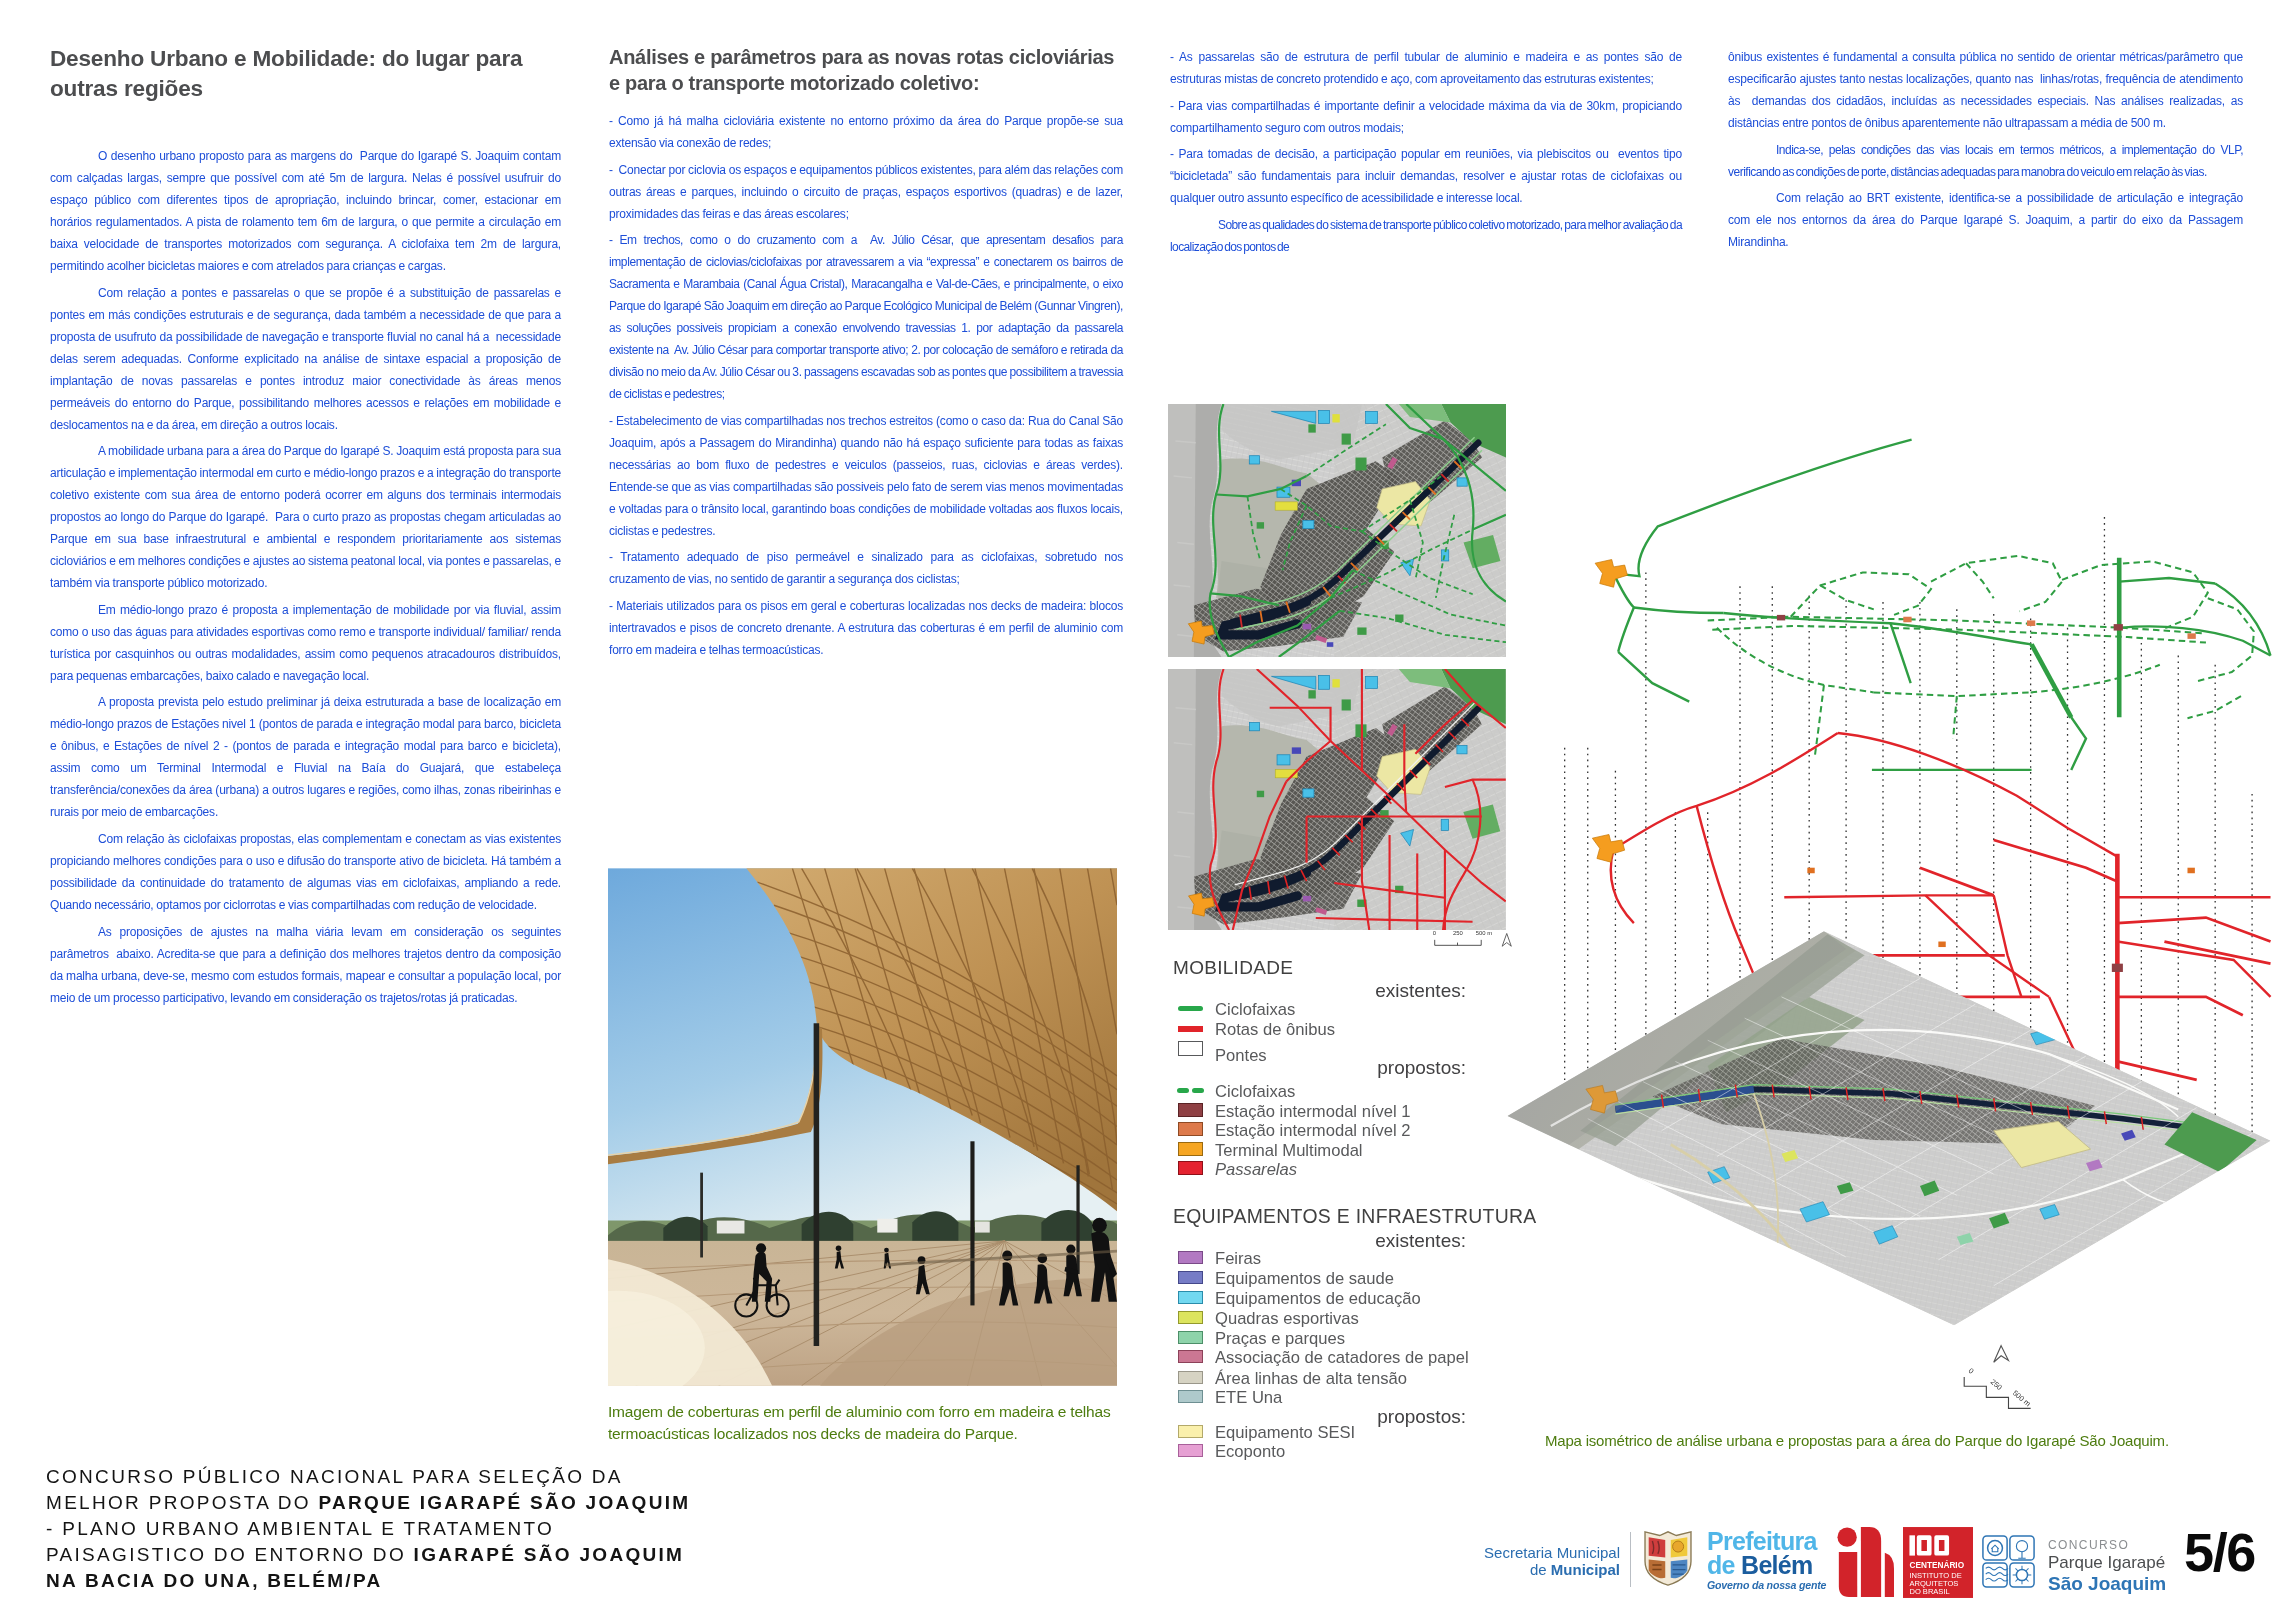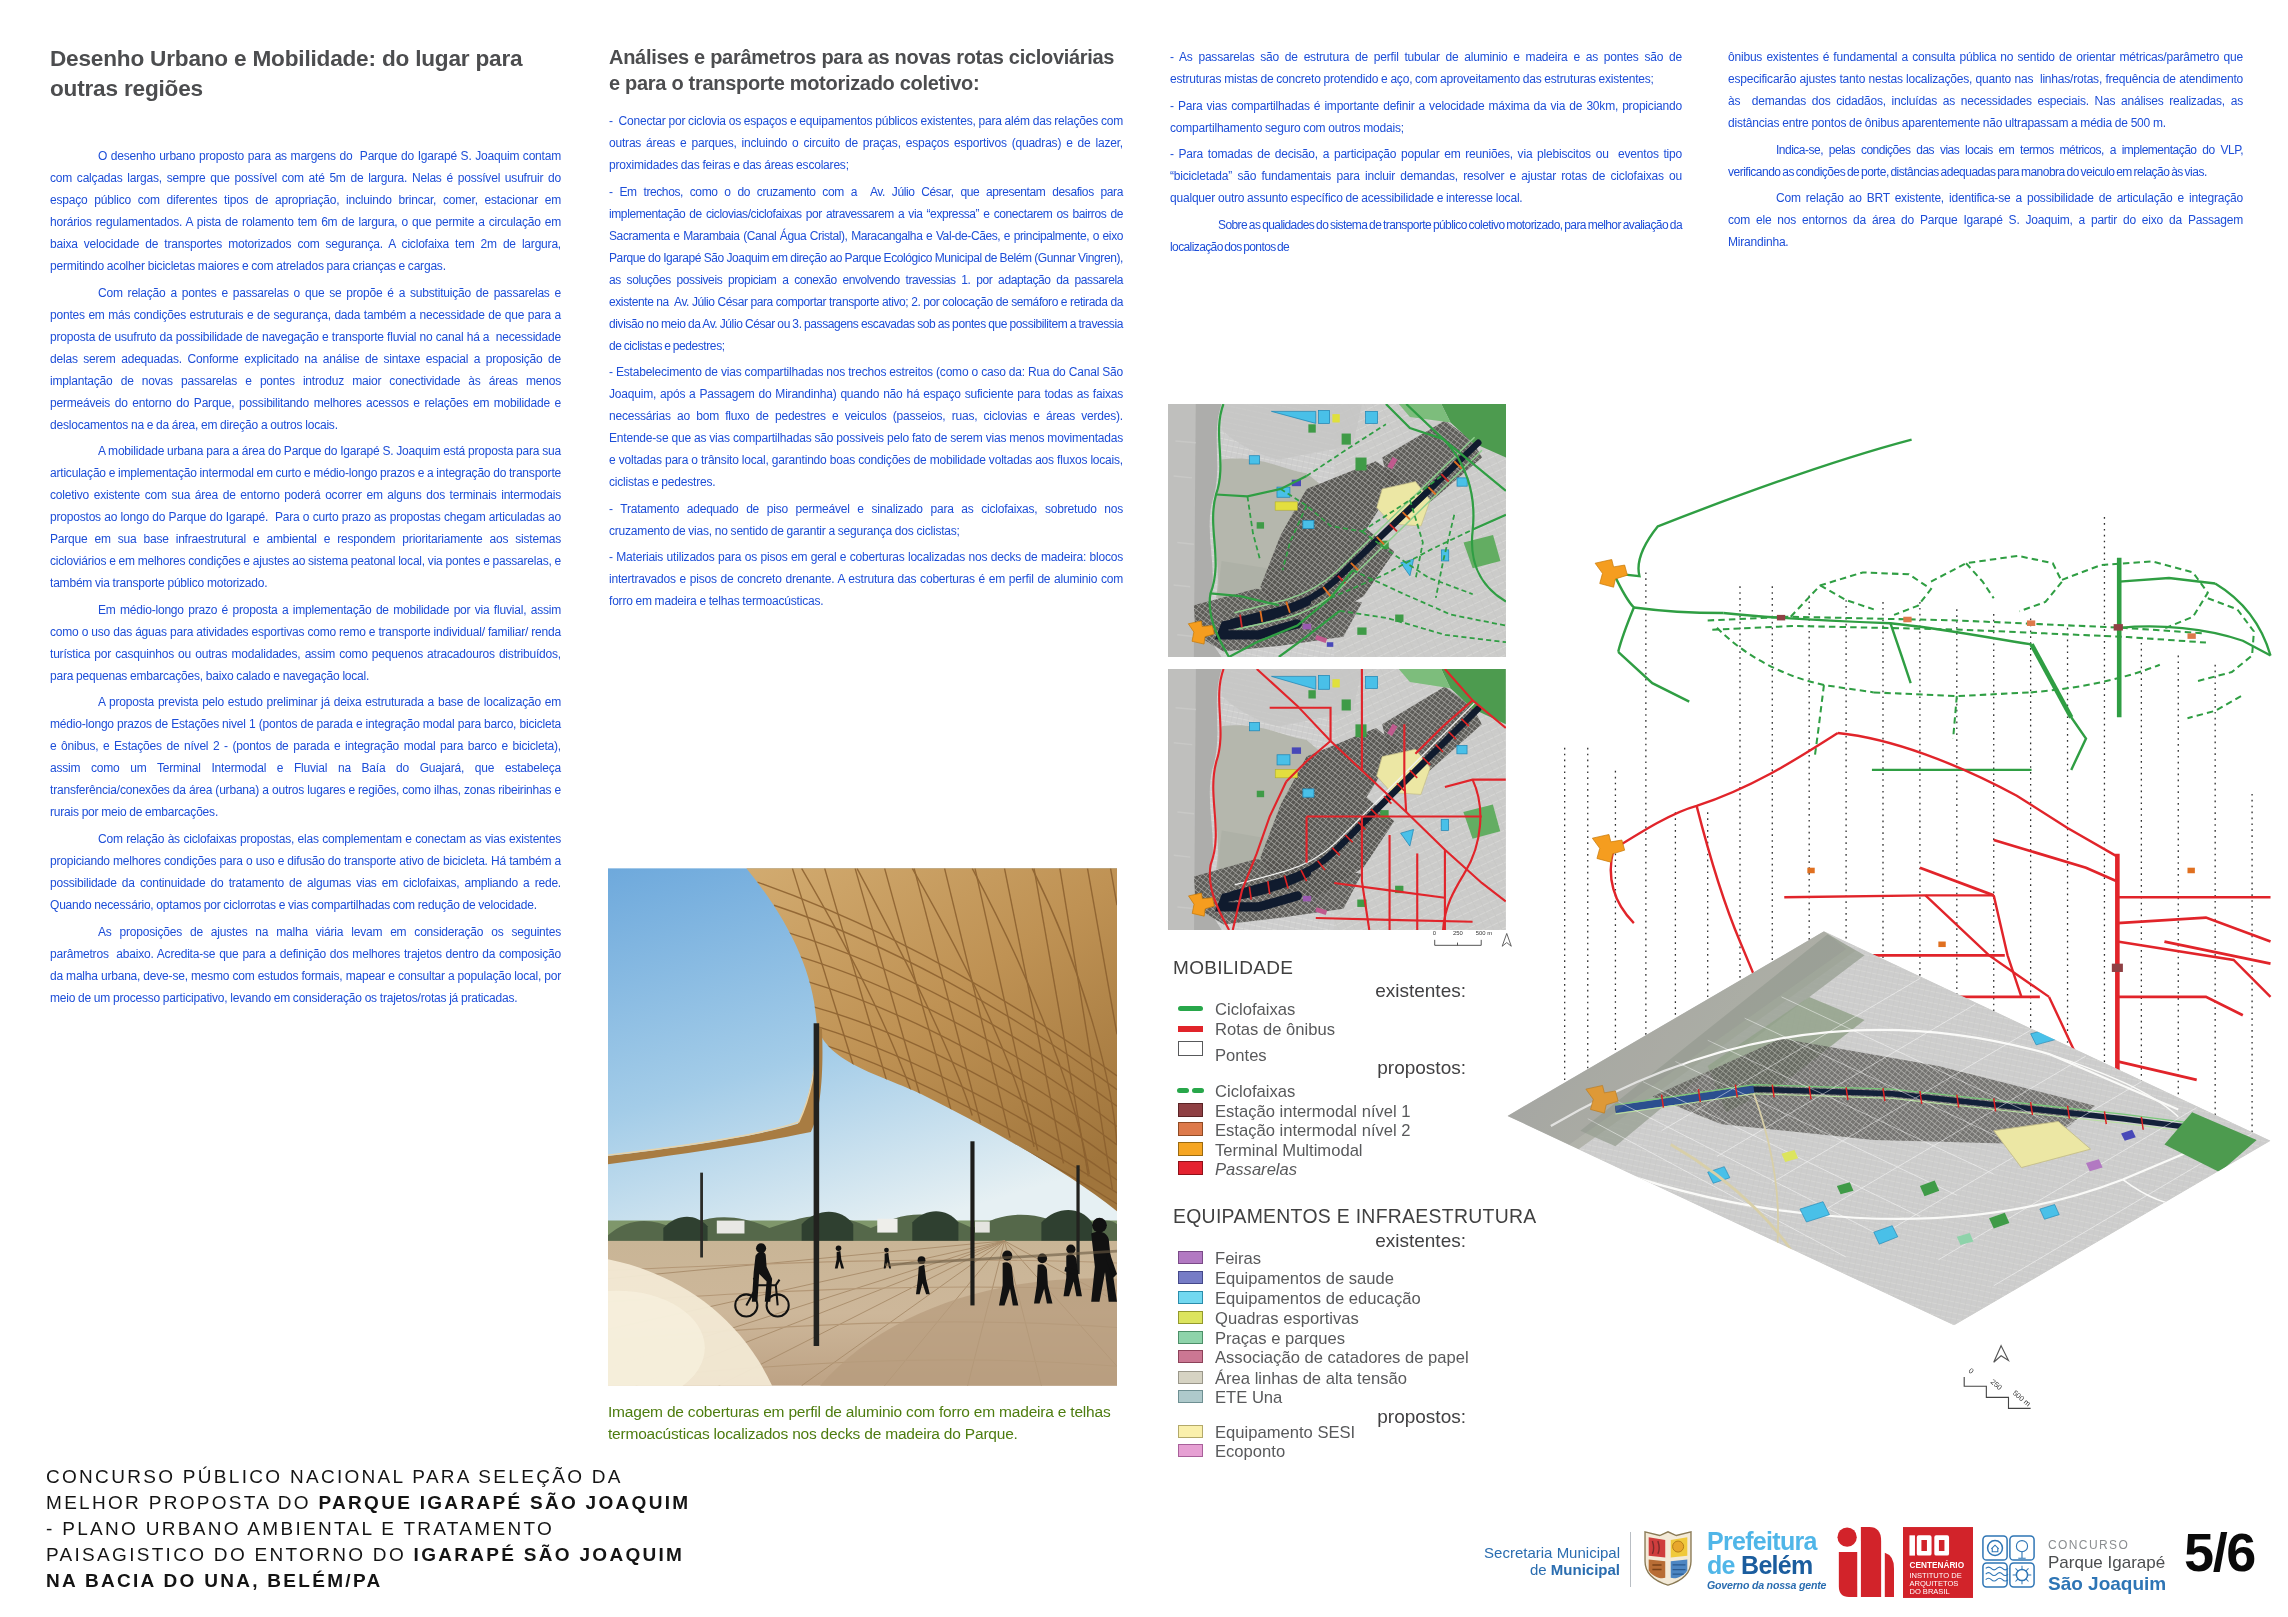--- a/index.html
+++ b/index.html
@@ -33,20 +33,21 @@
 <p class="ind">A proposta prevista pelo estudo preliminar já deixa estruturada a base de localização em médio-longo prazos de Estações nivel 1 (pontos de parada e integração modal para barco, bicicleta e ônibus, e Estações de nível 2 - (pontos de parada e integração modal para barco e bicicleta), assim como um Terminal Intermodal e Fluvial na Baía do Guajará, que estabeleça transferência/conexões da área (urbana) a outros lugares e regiões, como ilhas, zonas ribeirinhas e rurais por meio de embarcações.</p>
 <p class="ind">Com relação às ciclofaixas propostas, elas complementam e conectam as vias existentes propiciando melhores condições para o uso e difusão do transporte ativo de bicicleta. Há também a possibilidade da continuidade do tratamento de algumas vias em ciclofaixas, ampliando a rede. Quando necessário, optamos por ciclorrotas e vias compartilhadas com redução de velocidade.</p>
 <p class="ind">As proposições de ajustes na malha viária levam em consideração os seguintes parâmetros&nbsp; abaixo. Acredita-se que para a definição dos melhores trajetos dentro da composição da malha urbana, deve-se, mesmo com estudos formais, mapear e consultar a população local, por meio de um processo participativo, levando em consideração os trajetos/rotas já praticadas.</p>
 </div>
 
 <div class="abs" style="left:609px;top:44px;width:514px;">
 <h2>Análises e parâmetros para as novas rotas cicloviárias e para o transporte motorizado coletivo:</h2>
 </div>
 
 <div class="abs body" style="left:609px;top:110px;width:514px;">
+<p>- Como já há malha cicloviária existente no entorno próximo da área do Parque propõe-se sua extensão via conexão de redes;</p>
 <p>-&nbsp; Conectar por ciclovia os espaços e equipamentos públicos existentes, para além das relações com outras áreas e parques, incluindo o circuito de praças, espaços esportivos (quadras) e de lazer, proximidades das feiras e das áreas escolares;</p>
 <p style="letter-spacing:-0.4px;word-spacing:-0.8px;">- Em trechos, como o do cruzamento com a&nbsp; Av. Júlio César, que apresentam desafios para implementação de ciclovias/ciclofaixas por atravessarem a via “expressa” e conectarem os bairros de Sacramenta e Marambaia (Canal Água Cristal), Maracangalha e Val-de-Cães, e principalmente, o eixo Parque do Igarapé São Joaquim em direção ao Parque Ecológico Municipal de Belém (Gunnar Vingren), as soluções possiveis propiciam a conexão envolvendo travessias 1. por adaptação da passarela existente na&nbsp; Av. Júlio César para comportar transporte ativo; 2. por colocação de semáforo e retirada da divisão no meio da Av. Júlio César ou 3. passagens escavadas sob as pontes que possibilitem a travessia de ciclistas e pedestres;</p>
 <p>- Estabelecimento de vias compartilhadas nos trechos estreitos (como o caso da: Rua do Canal São Joaquim, após a Passagem do Mirandinha) quando não há espaço suficiente para todas as faixas necessárias ao bom fluxo de pedestres e veiculos (passeios, ruas, ciclovias e áreas verdes). Entende-se que as vias compartilhadas são possiveis pelo fato de serem vias menos movimentadas e voltadas para o trânsito local, garantindo boas condições de mobilidade voltadas aos fluxos locais, ciclistas e pedestres.</p>
 <p>- Tratamento adequado de piso permeável e sinalizado para as ciclofaixas, sobretudo nos cruzamento de vias, no sentido de garantir a segurança dos ciclistas;</p>
 <p>- Materiais utilizados para os pisos em geral e coberturas localizadas nos decks de madeira: blocos intertravados e pisos de concreto drenante. A estrutura das coberturas é em perfil de aluminio com forro em madeira e telhas termoacústicas.</p>
 </div>
 
 <div class="abs body" style="left:1170px;top:46px;width:512px;">
 <p>- As passarelas são de estrutura de perfil tubular de aluminio e madeira e as pontes são de estruturas mistas de concreto protendido e aço, com aproveitamento das estruturas existentes;</p>
 <p>- Para vias compartilhadas é importante definir a velocidade máxima da via de 30km, propiciando compartilhamento seguro com outros modais;</p>
@@ -541,20 +542,21 @@
         <circle cx="250" cy="412" r="3"></circle>
 <path d="M300,418 l4,-1 1,8 2,9 -2,0 -2,-7 -2,7 -2,0 1,-9 z"></path>
         <circle cx="302" cy="414" r="2.6"></circle>
 </g>
 
 <path d="M300,430 L552,415" stroke="#6b5b43" stroke-width="3" opacity="0.6"></path>
 </svg>
 
 <div class="abs cap" style="left:608px;top:1401px;width:509px;font-size:15.5px;">Imagem de coberturas em perfil de aluminio com forro em madeira e telhas termoacústicas localizados nos decks de madeira do Parque.</div>
 
+<div class="abs cap" style="left:1545px;top:1430px;width:720px;font-size:15px;white-space:nowrap;">Mapa isométrico de análise urbana e propostas para a área do Parque do Igarapé São Joaquim.</div>
 
 <svg class="abs" style="left:1477px;top:351px;" width="812" height="1098" viewBox="0 0 880 1190">
 <defs>
 <clipPath id="dia">
           <path d="M376,629 L860,856 L517,1056 L33,829 Z"></path>
         </clipPath>
 <linearGradient id="dwater" x1="0" y1="0" x2="1" y2="0.4">
 <stop offset="0" stop-color="#a9a9a7"></stop>
           <stop offset="1" stop-color="#b9bcae"></stop>
 </linearGradient>

